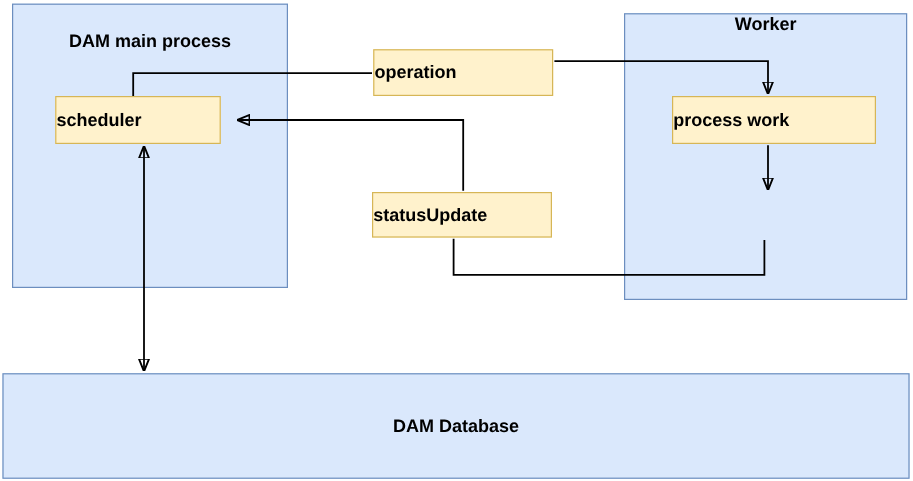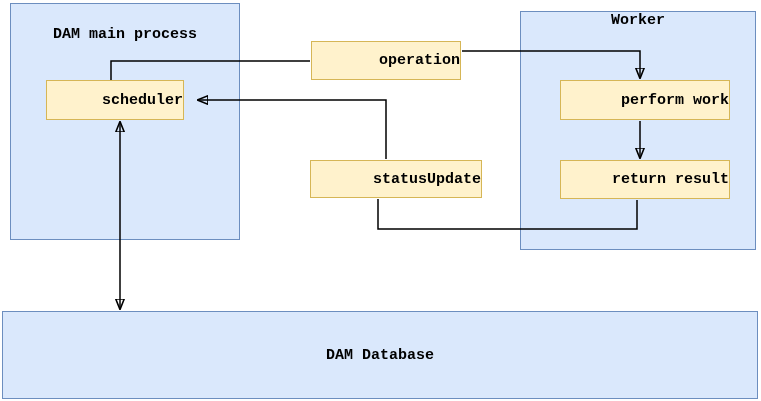--- a/index.html
+++ b/index.html
@@ -1,21 +1,21 @@
 <!DOCTYPE html>
 <html><head>
 <meta charset="utf-8">
 <style>
   html, body { margin: 0; padding: 0; background: #ffffff; }
   #stage {
     position: relative;
     width: 761px;
     height: 401px;
     background: #ffffff;
-    font-family: Liberation Mono, monospace;
+    font-family: Liberation Sans, sans-serif;
     overflow: hidden;
   }
   .container-box {
     position: absolute;
     background: #dae8fc;
     border: 1.5px solid #6c8ebf;
     box-sizing: border-box;
   }
   .container-title {
     position: absolute;
@@ -26,40 +26,40 @@
     color: #000000;
     line-height: 1;
   }
   .node {
     position: absolute;
     background: #fff2cc;
     border: 1.5px solid #d6b656;
     box-sizing: border-box;
     display: flex;
     align-items: center;
-    justify-content: flex-end;
+    justify-content: flex-start;
   }
   .node-label {
     font-weight: bold;
     font-size: 15px;
     color: #000000;
     white-space: nowrap;
   }
   
   #dam-main   { left: 10px;  top: 3px;   width: 230px; height: 237px; }
   #worker     { left: 520px; top: 11px;  width: 236px; height: 239px; }
   #database   { left: 2px;   top: 311px; width: 756px; height: 88px;
                 display: flex; align-items: center; justify-content: center; }
   #dam-main .container-title { top: 23px; }
   #worker   .container-title { top: 1px; }
   #database .container-title { position: static; }
   
   #node-scheduler     { left: 46px;  top: 80px;  width: 138px; height: 40px; }
   #node-operation     { left: 311px; top: 41px;  width: 150px; height: 39px; }
-  #node-status-update { left: 310px; top: 160px; width: 172px; height: 38px; }
+  #node-status-update { left: 310px; top: 160px; width: 150px; height: 38px; }
   #node-perform-work  { left: 560px; top: 80px;  width: 170px; height: 40px; }
   #node-return-result { left: 560px; top: 160px; width: 170px; height: 39px; }
   
   #edges {
     position: absolute;
     left: 0; top: 0;
     width: 761px; height: 401px;
     pointer-events: none;
   }
   #edges path {
@@ -91,26 +91,23 @@
 
   <div class="node" id="node-operation">
     <span class="node-label">operation</span>
   </div>
 
   <div class="node" id="node-status-update">
     <span class="node-label">statusUpdate</span>
   </div>
 
   <div class="node" id="node-perform-work">
-    <span class="node-label">perform work</span>
+    <span class="node-label">process work</span>
   </div>
 
-  <div class="node" id="node-return-result">
-    <span class="node-label">return result</span>
-  </div>
 
   <svg id="edges" viewBox="0 0 761 401" xmlns="http://www.w3.org/2000/svg">
     <defs>
       <marker id="arrow" viewBox="0 0 10 10" refX="8.5" refY="5" markerWidth="7" markerHeight="7" orient="auto-start-reverse">
         <path d="M 0 1 L 10 5 L 0 9 z" fill="#000000" stroke="none"></path>
       </marker>
     </defs>
 
     <path d="M 111 80 L 111 61 L 310 61"></path>
 

